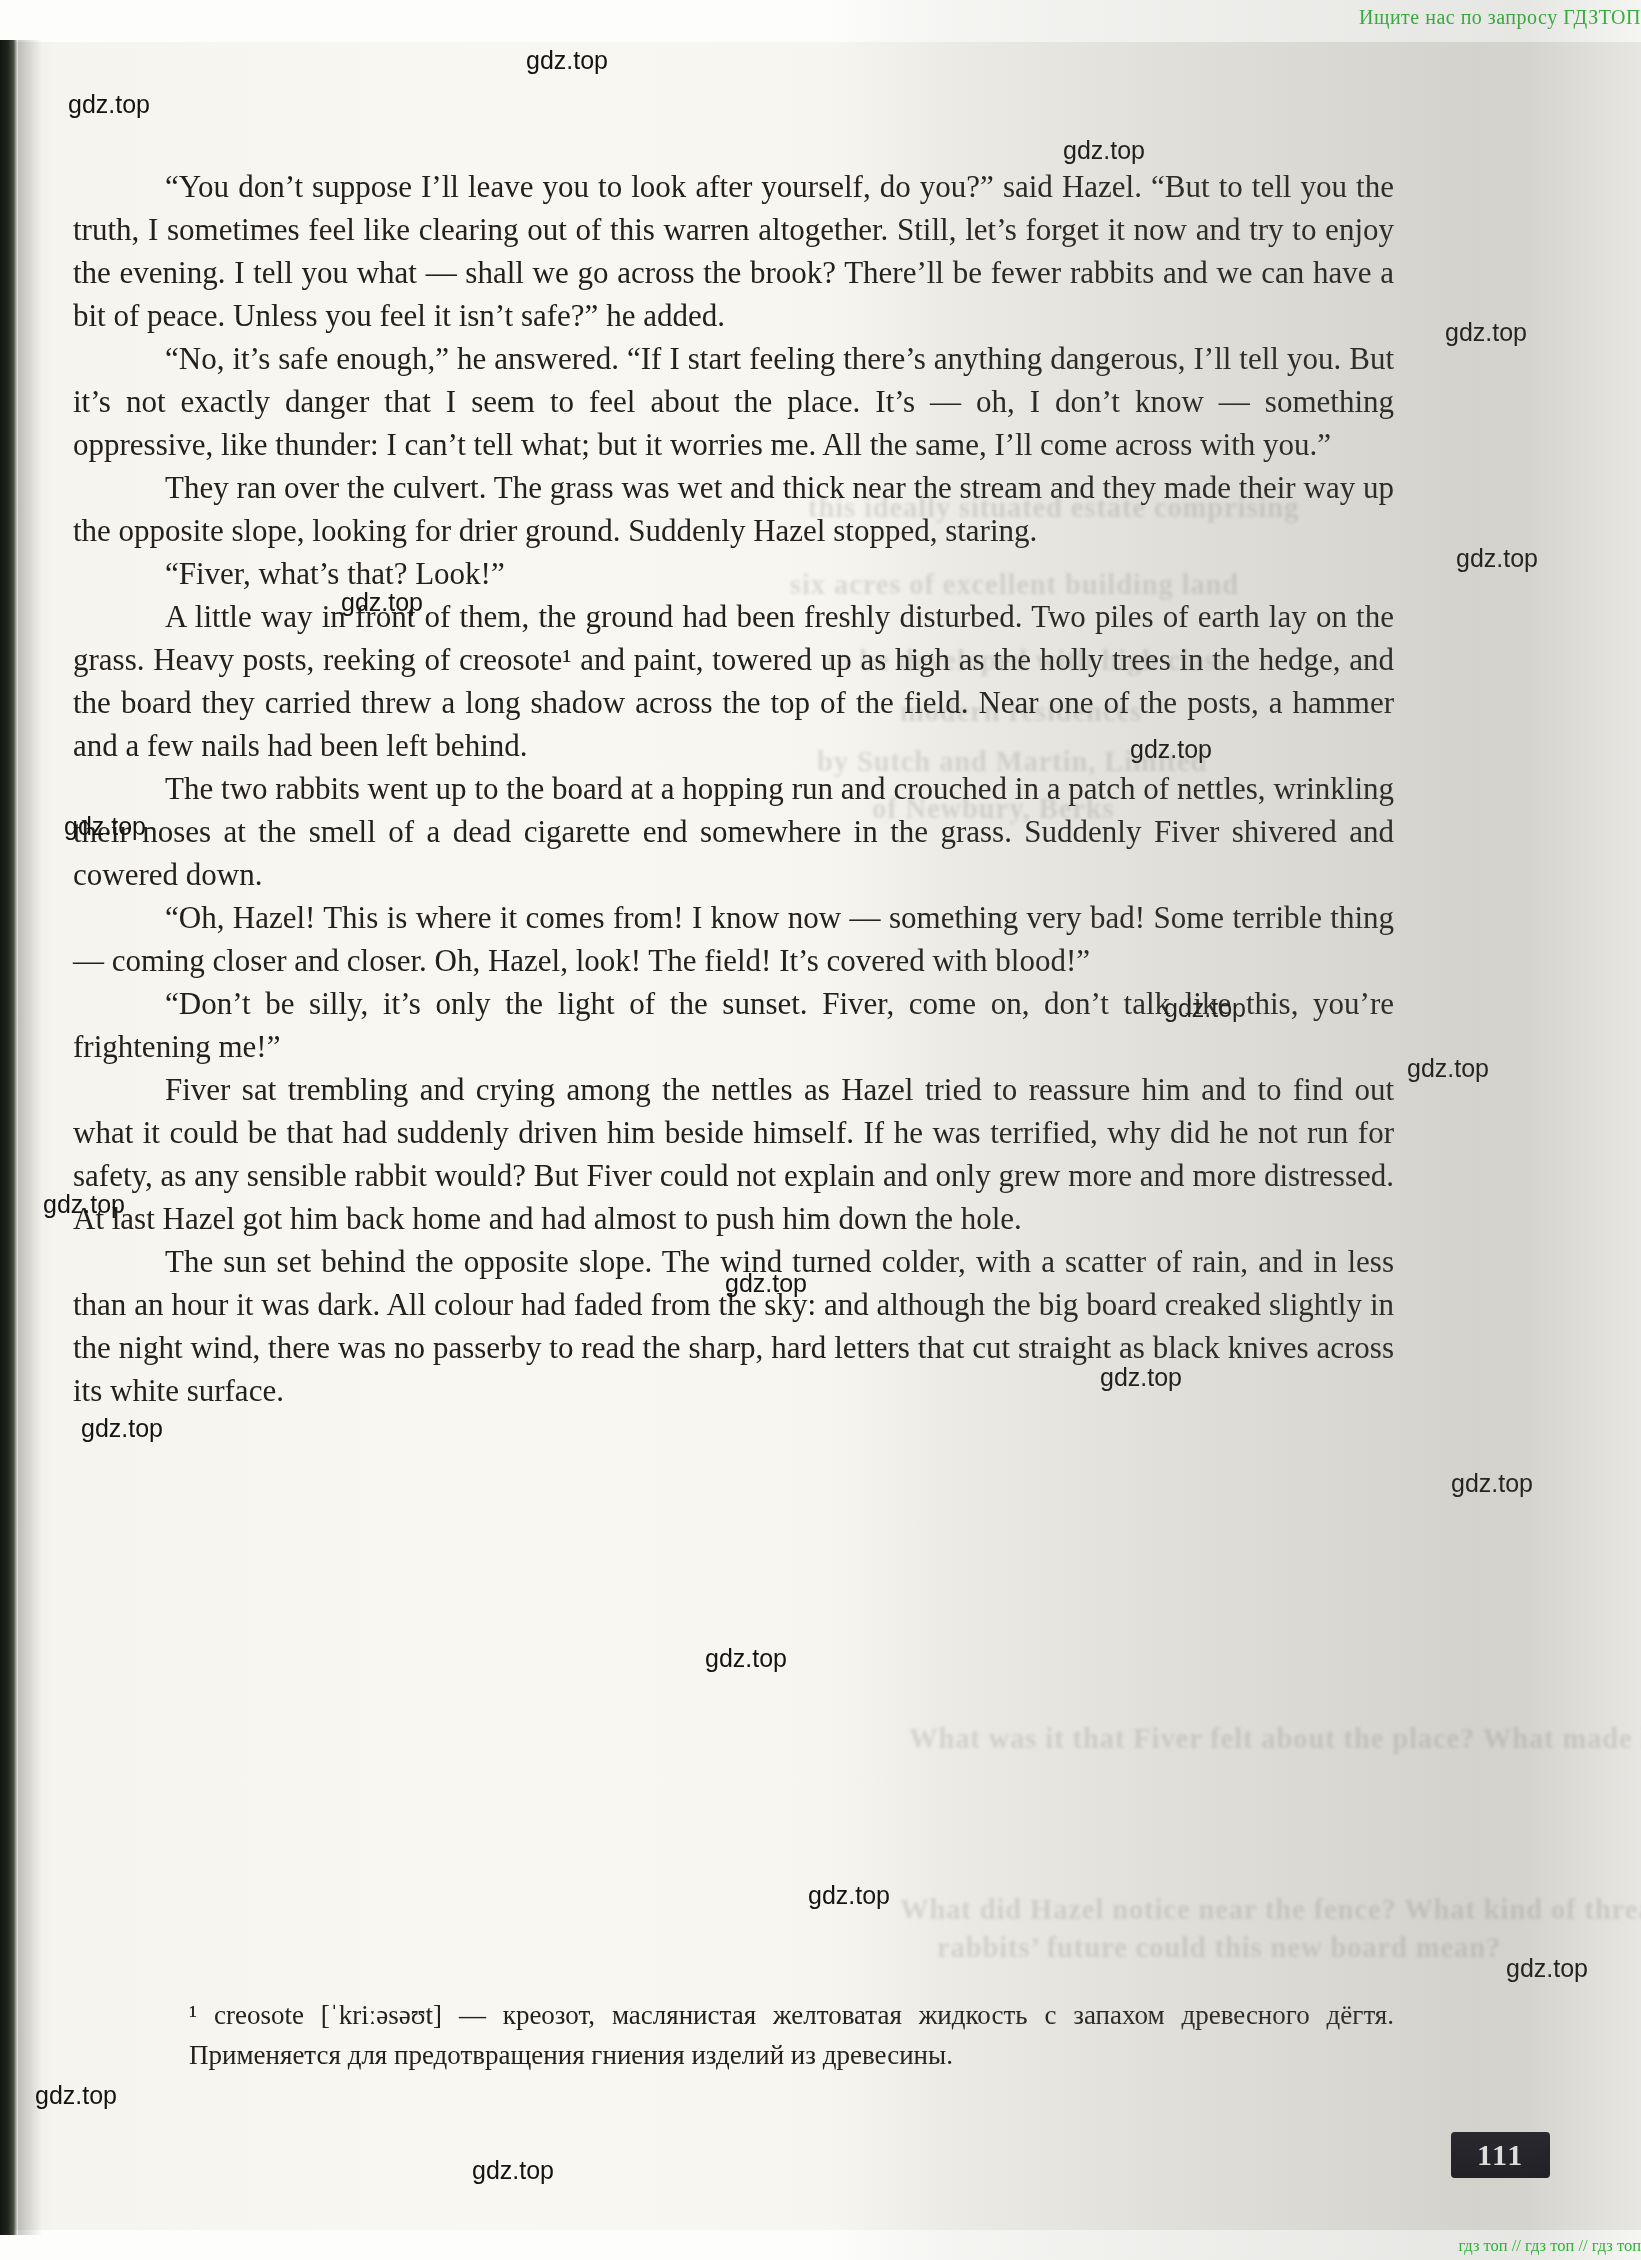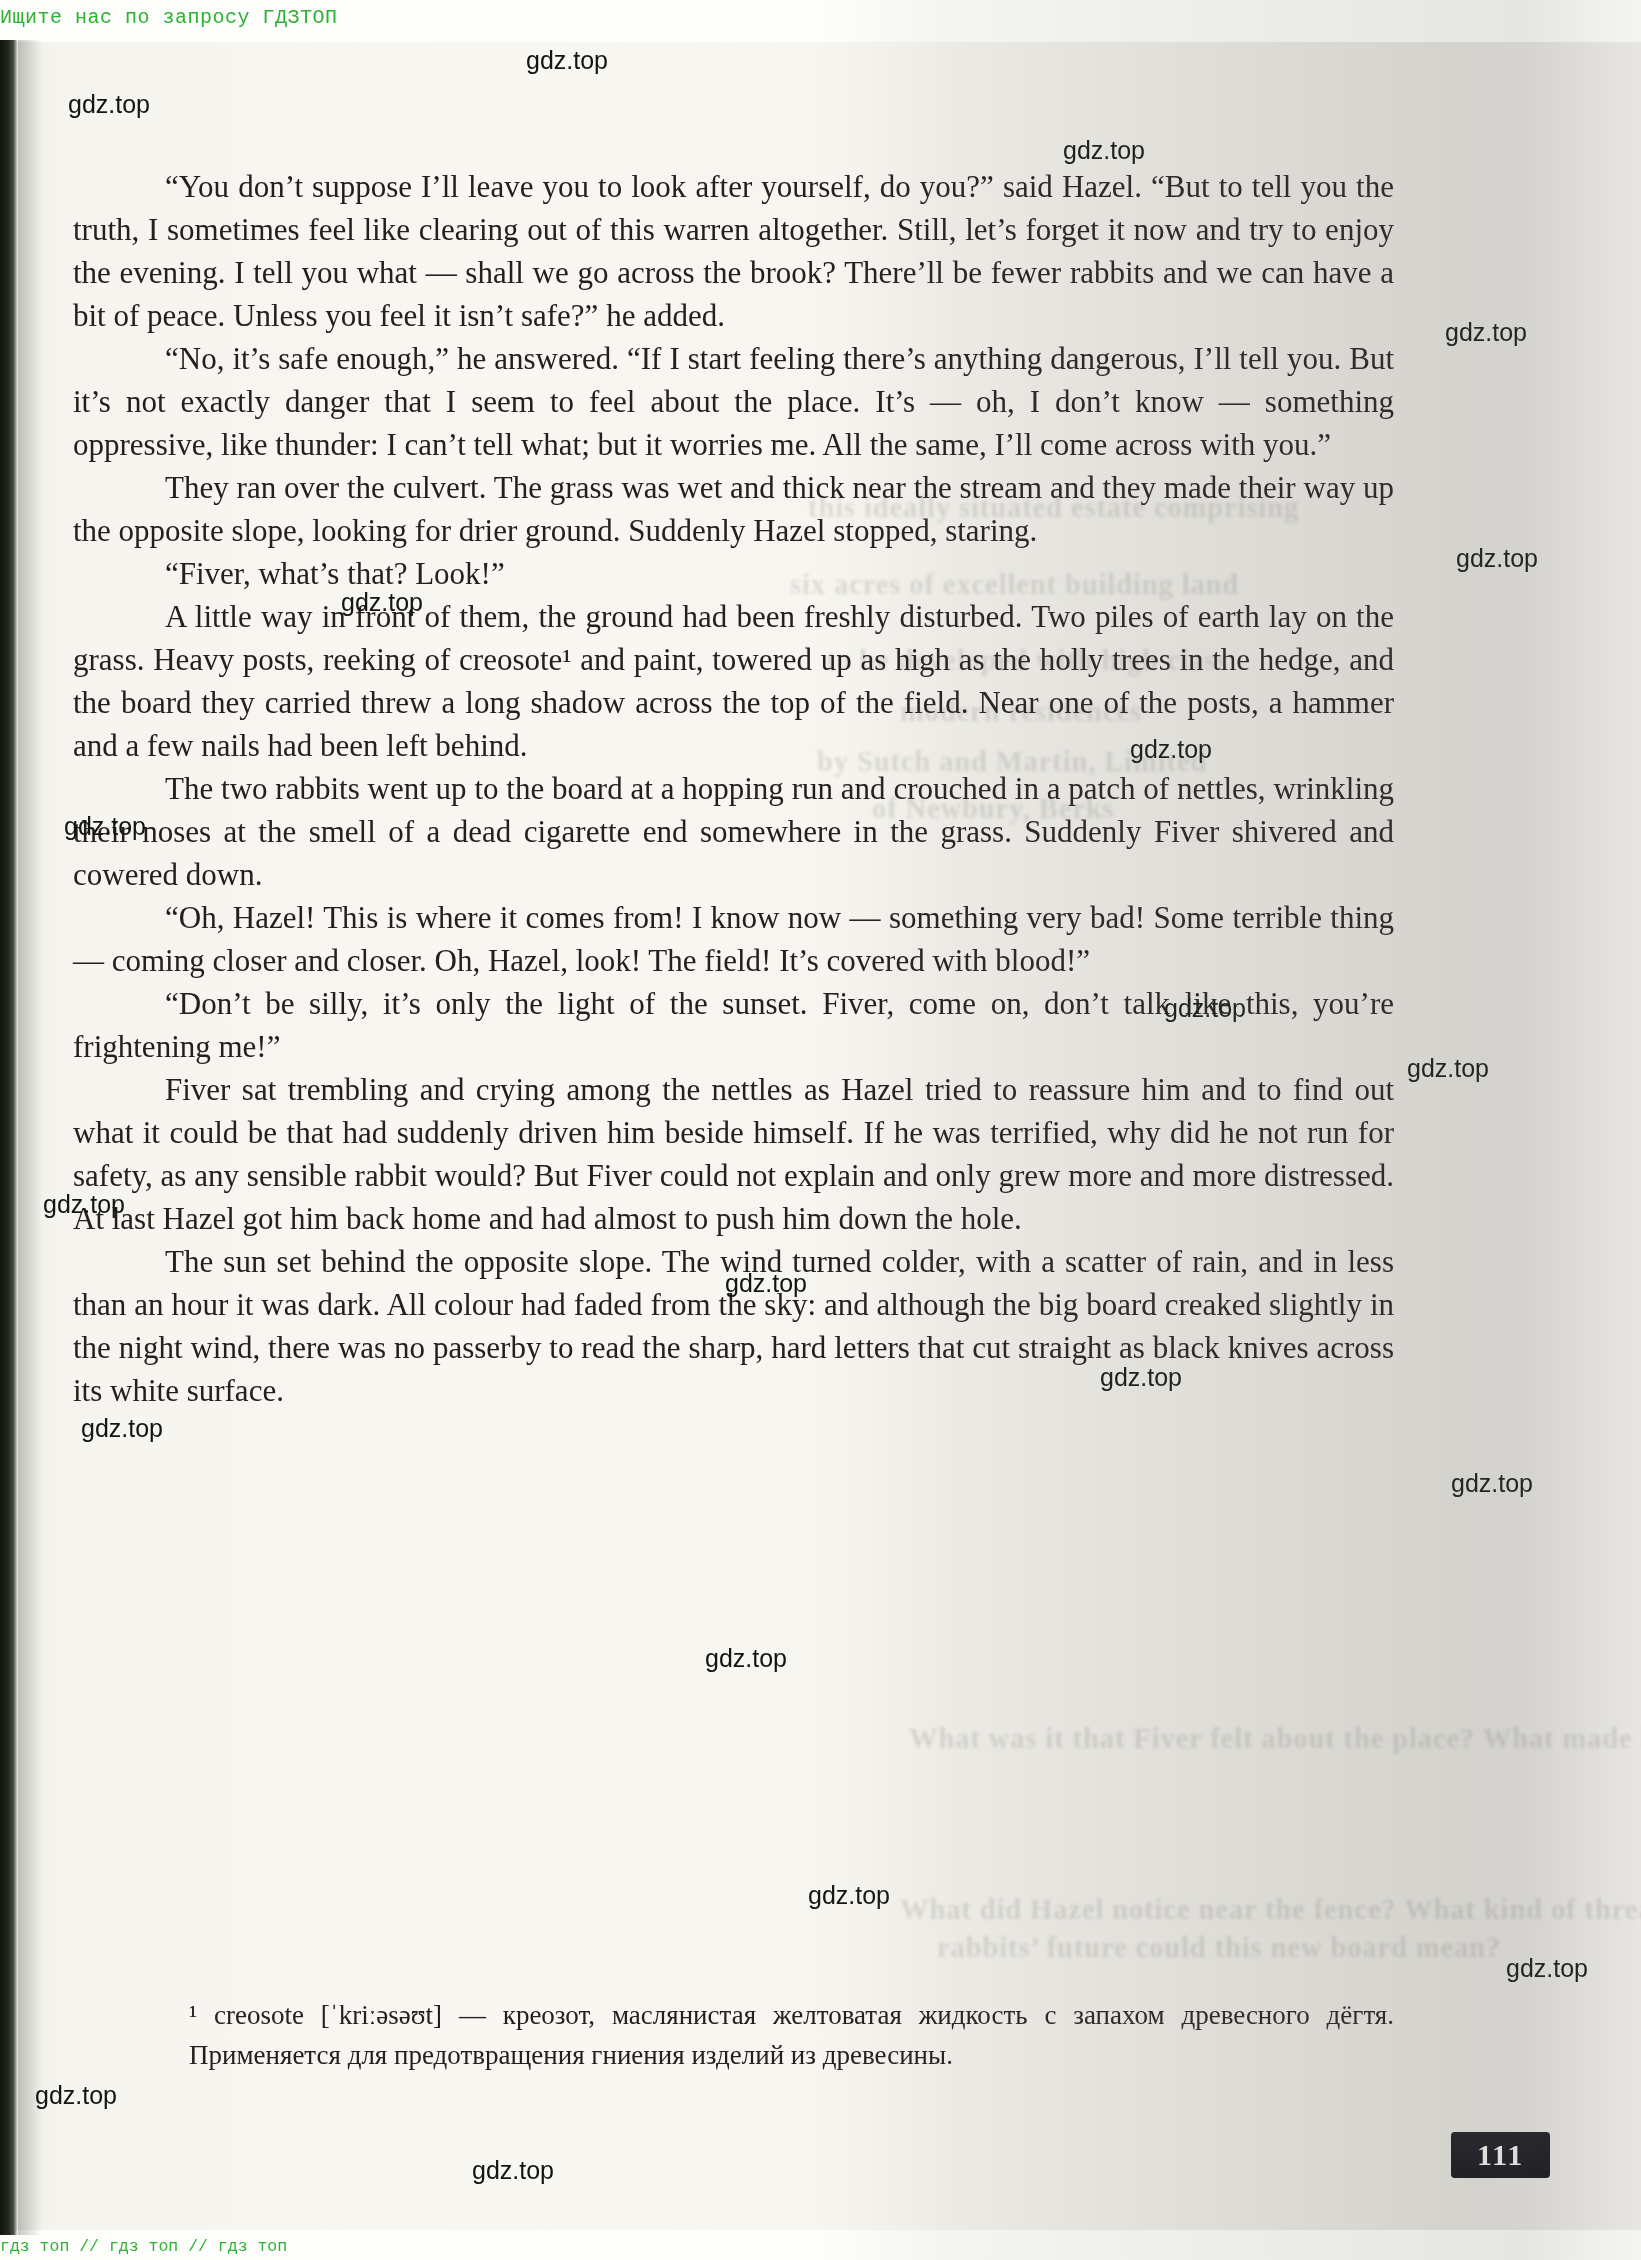--- a/index.html
+++ b/index.html
@@ -33,23 +33,24 @@
   .scan-shade{
     position:absolute;inset:0;pointer-events:none;
     background:linear-gradient(90deg,
       rgba(0,0,0,0) 50%,
       rgba(130,130,124,0.07) 58%,
       rgba(130,130,124,0.13) 74%,
       rgba(115,115,110,0.17) 93%,
       rgba(150,150,145,0.08) 100%);
   }
   .top-banner,.bottom-banner{
-    position:absolute;left:0;right:0;text-align:left;
+    position:absolute;left:0;right:0;text-align:right;
     color:var(--banner-green);
-    font-family:Liberation Mono, monospace;
+    font-family:Liberation Serif, serif;
+    padding-left:24px;
   }
   .top-banner{top:6.4px;font-size:20px;letter-spacing:0.5px;}
   .bottom-banner{bottom:4.6px;font-size:16.5px;}
   .text-block{
     position:absolute;left:73px;top:165px;width:1321px;
     font-size:31px;line-height:43px;
     text-align:justify;
   }
   .text-block p{margin:0;text-indent:92px;}
   .footnote{

